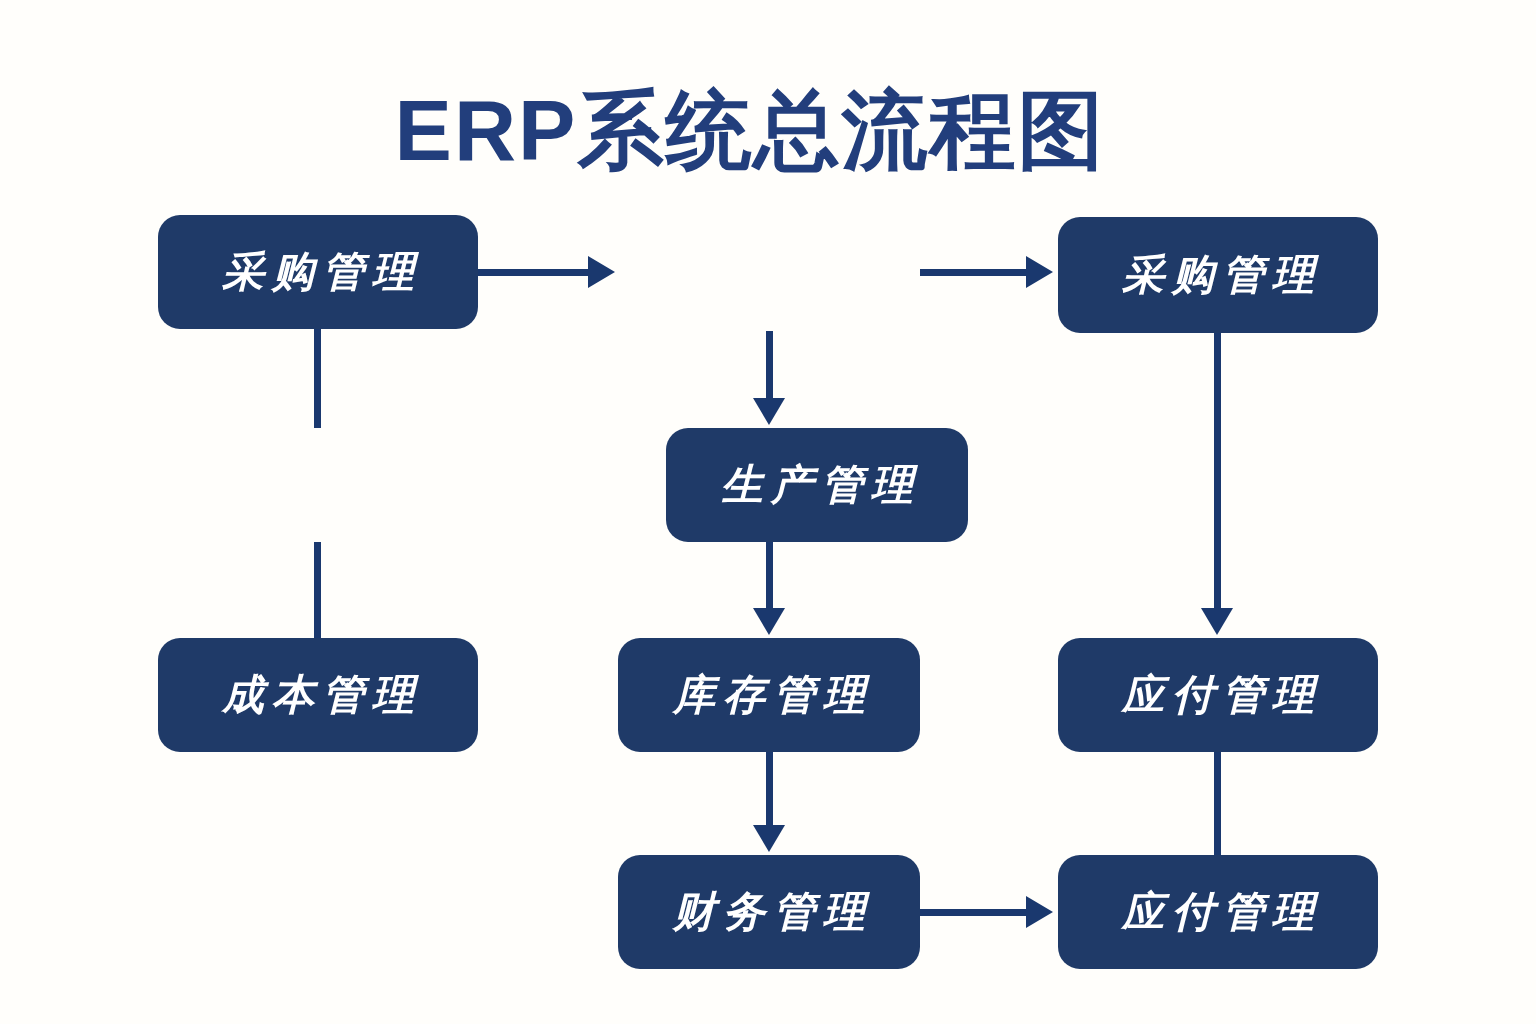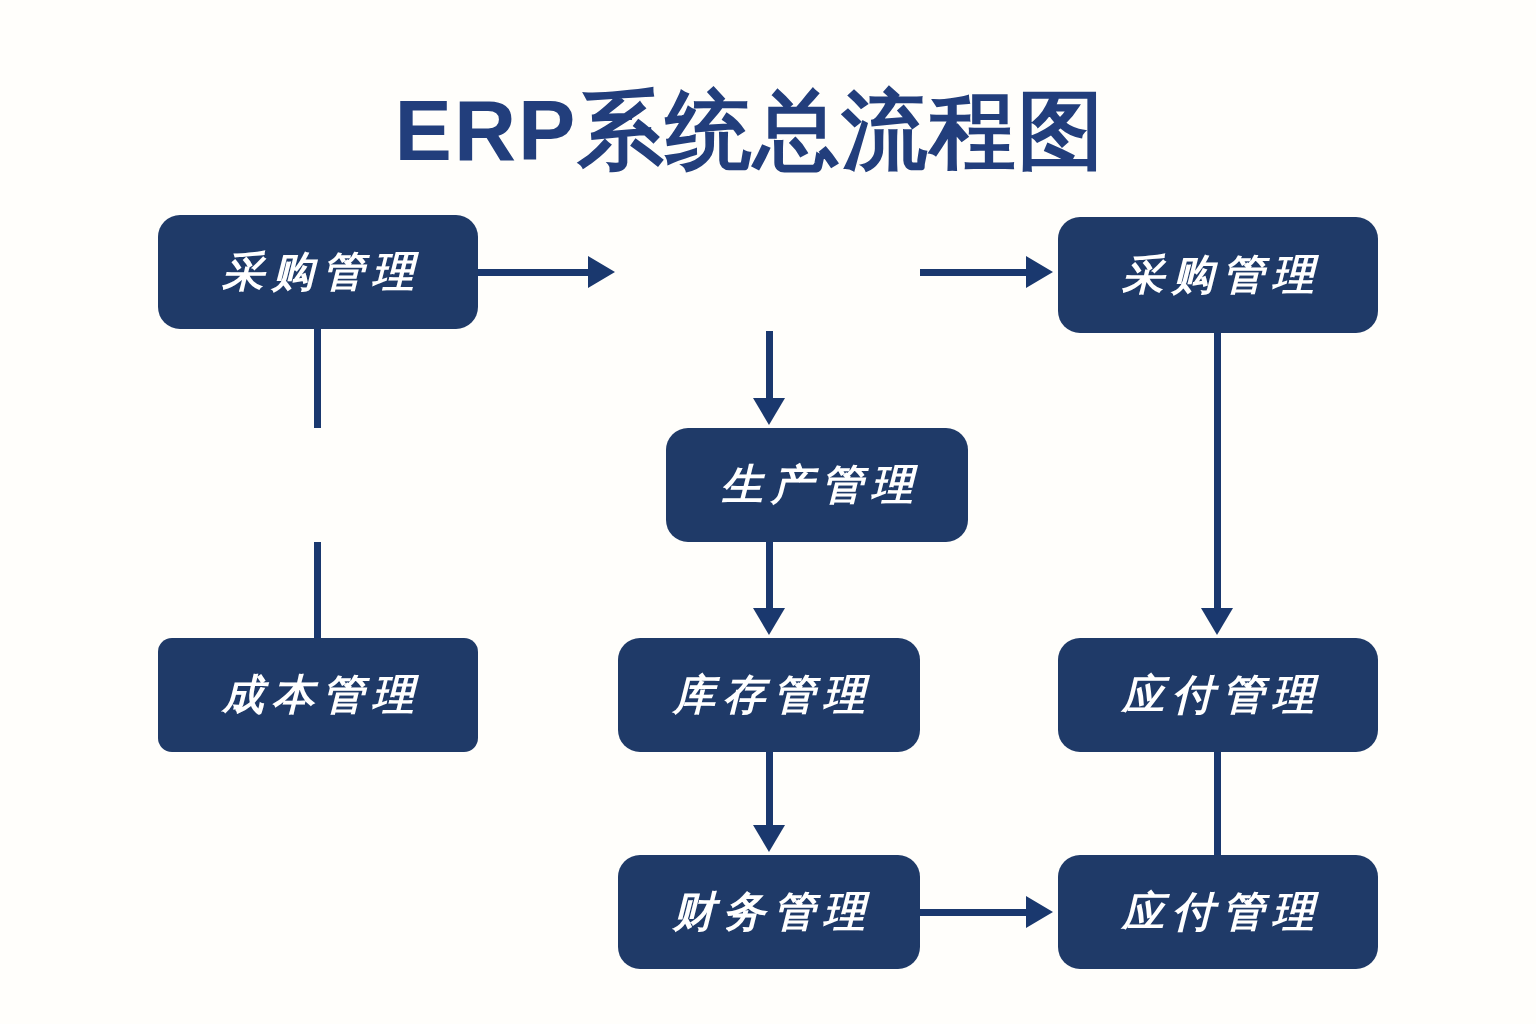--- a/index.html
+++ b/index.html
@@ -41,21 +41,21 @@
     letter-spacing: 8px;
     padding-left: 8px; 
     display: flex;
     align-items: center;
     justify-content: center;
     font-style: italic;
   }
   
   .n-purchasing { left: 158px; top: 215px; width: 320px; height: 114px; }
   .n-planning   { left: 158px; top: 428px; width: 320px; height: 114px; }
-  .n-cost       { left: 158px; top: 638px; width: 320px; height: 114px; border-radius: 14px; }
+  .n-cost       { left: 158px; top: 638px; width: 320px; height: 114px; }
   
   .n-inventory  { left: 618px; top: 217px; width: 302px; height: 114px; }
   .n-production { left: 618px; top: 428px; width: 302px; height: 114px; margin-left: 48px; }
   .n-project    { left: 618px; top: 638px; width: 302px; height: 114px; }
   .n-finance    { left: 618px; top: 855px; width: 302px; height: 114px; }
   
   .n-sales          { left: 1058px; top: 217px; width: 320px; height: 116px; }
   .n-payable-mid    { left: 1058px; top: 638px; width: 320px; height: 114px; }
   .n-payable-bottom { left: 1058px; top: 855px; width: 320px; height: 114px; }
 

